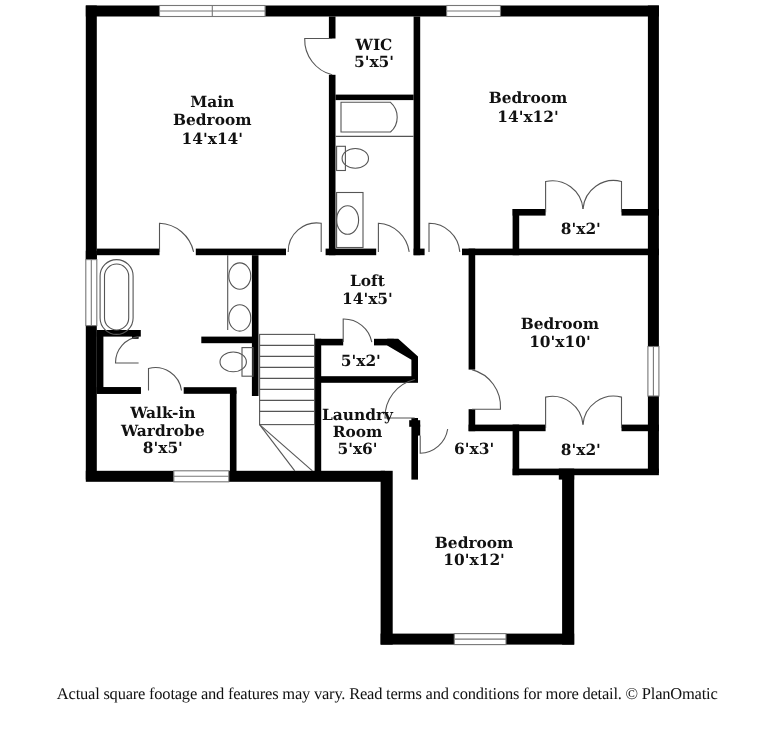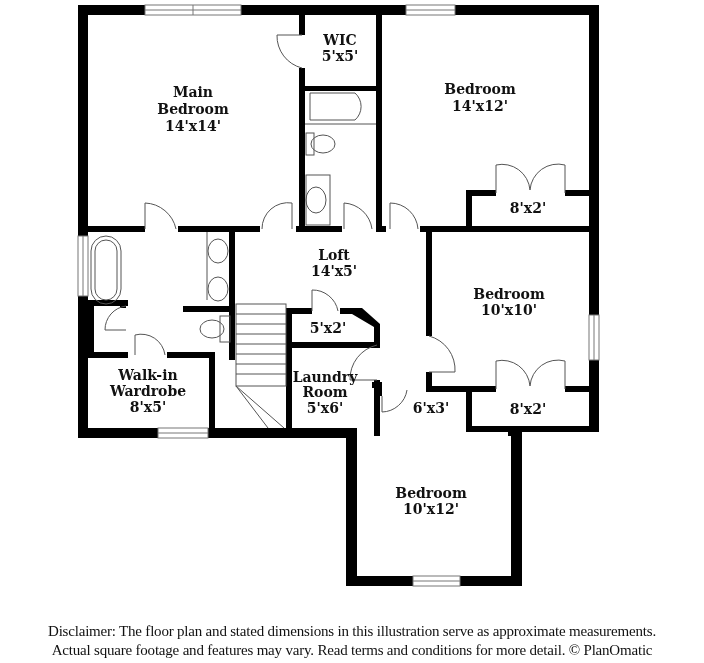--- a/index.html
+++ b/index.html
@@ -198,15 +198,14 @@
     <text class="lbl" x="325" y="413">5'x6'</text>
 
     <text class="lbl" x="431" y="413">6'x3'</text>
 
     <text class="lbl" x="431" y="498">Bedroom</text>
     <text class="lbl" x="431" y="514">10'x12'</text>
   </g>
 </svg>
 
 <div class="disclaimer">
-  <div>Disclaimer: The floor plan and stated dimensions in this illustration serve as approximate measurements.</div>
   <div>Actual square footage and features may vary. Read terms and conditions for more detail. © PlanOmatic</div>
 </div>
 
 </body></html>

